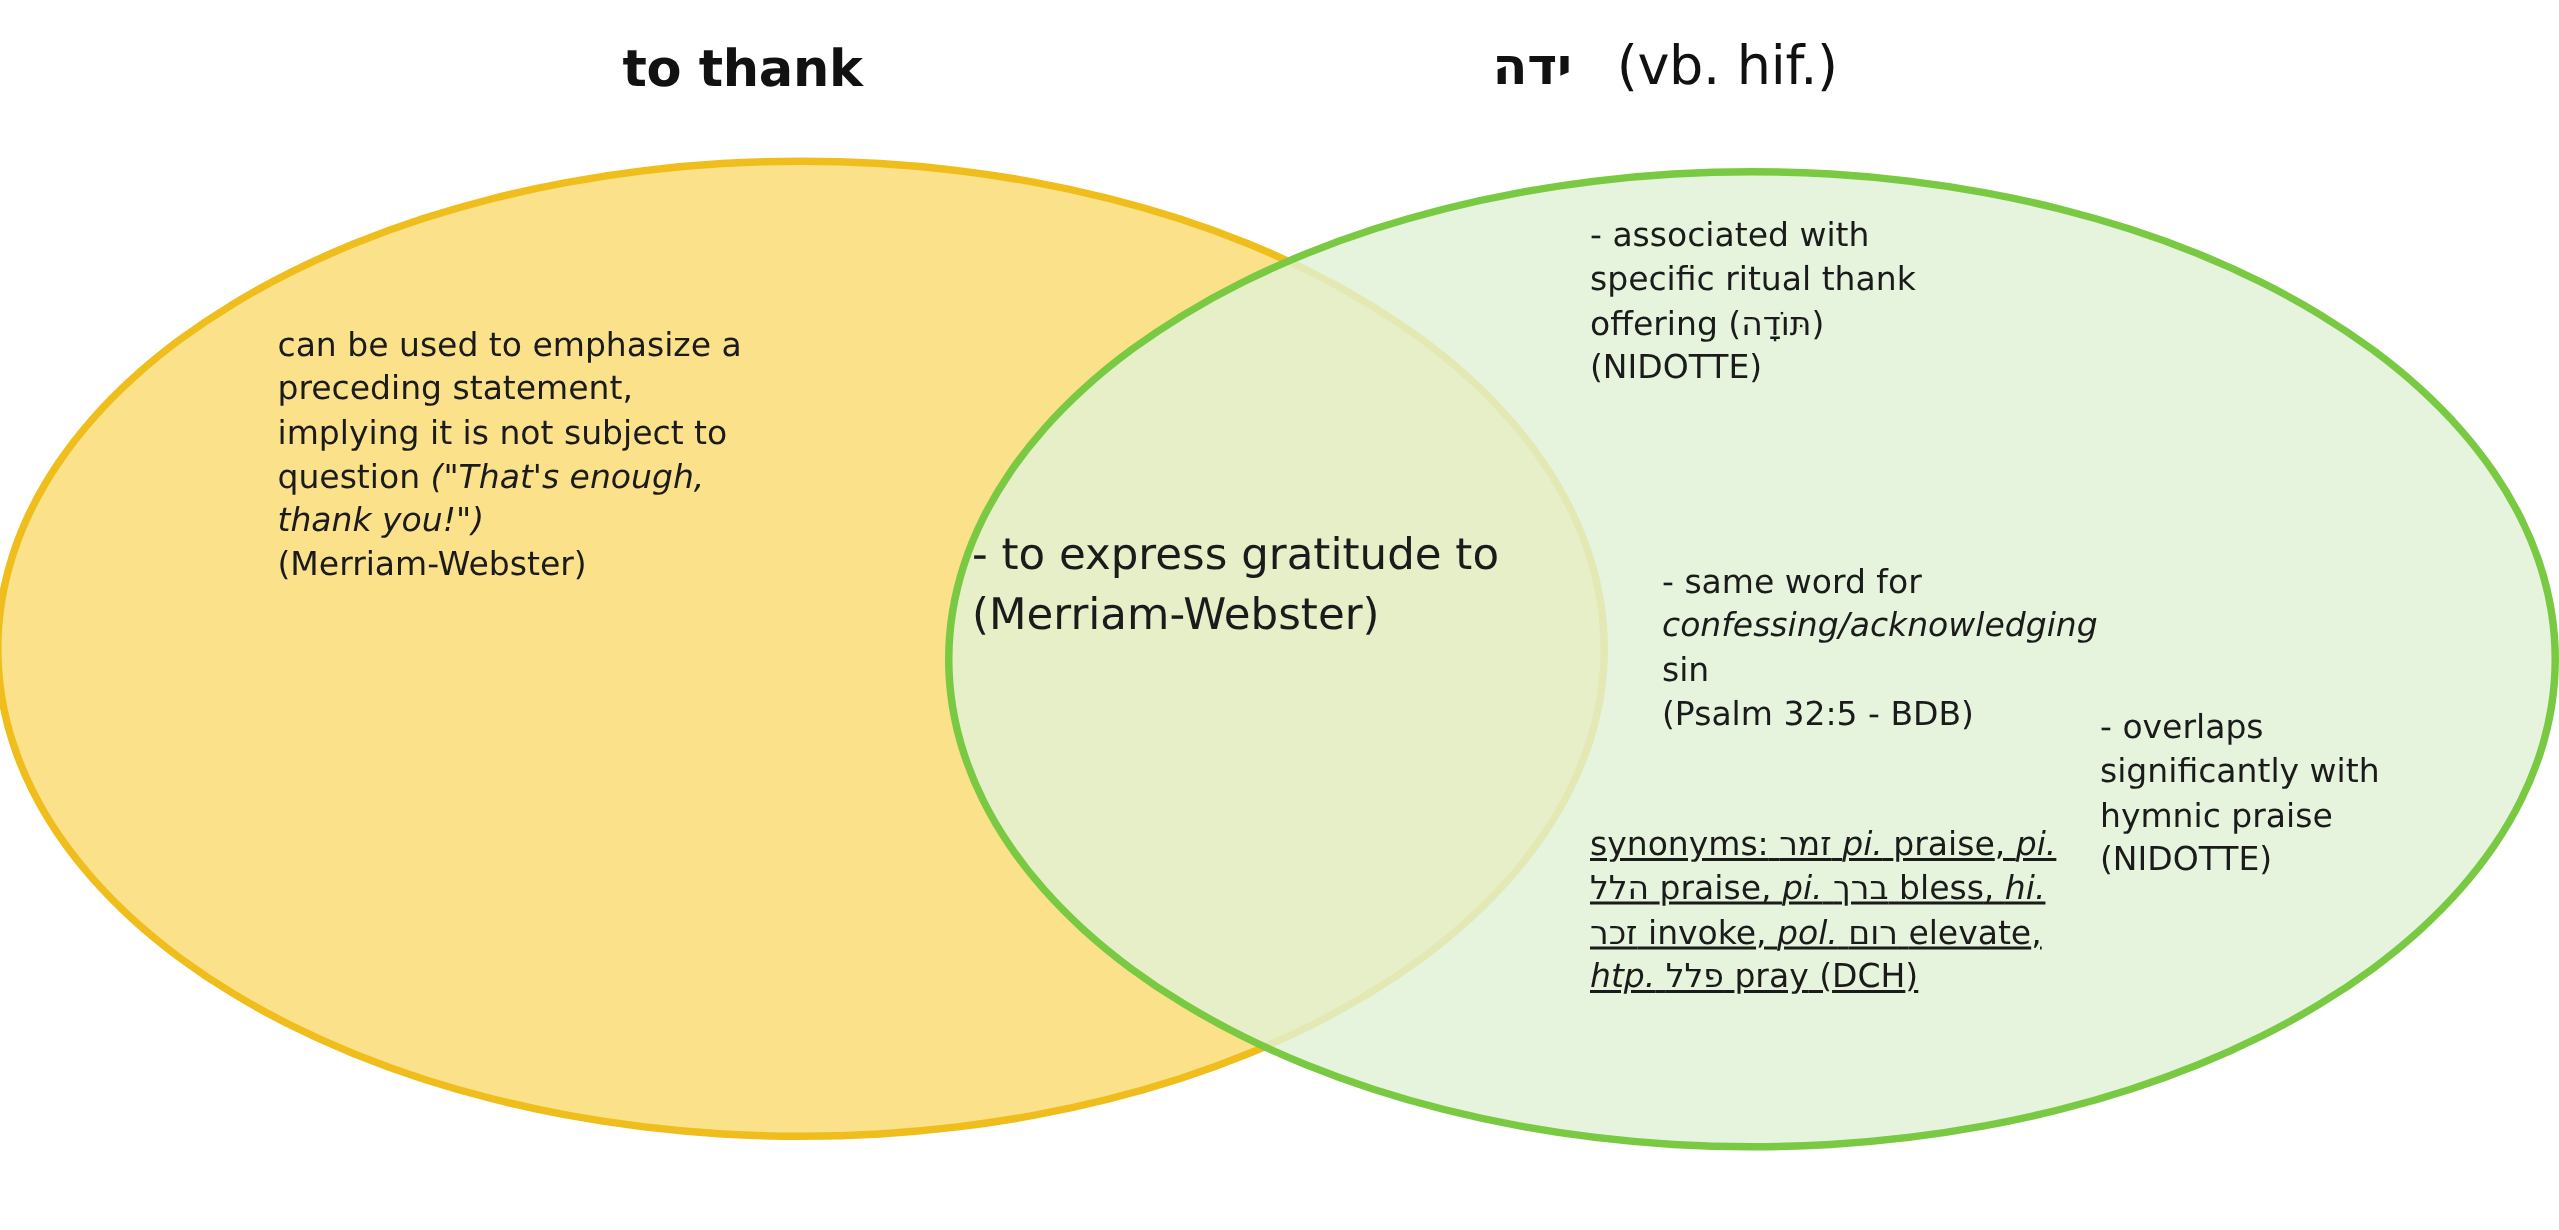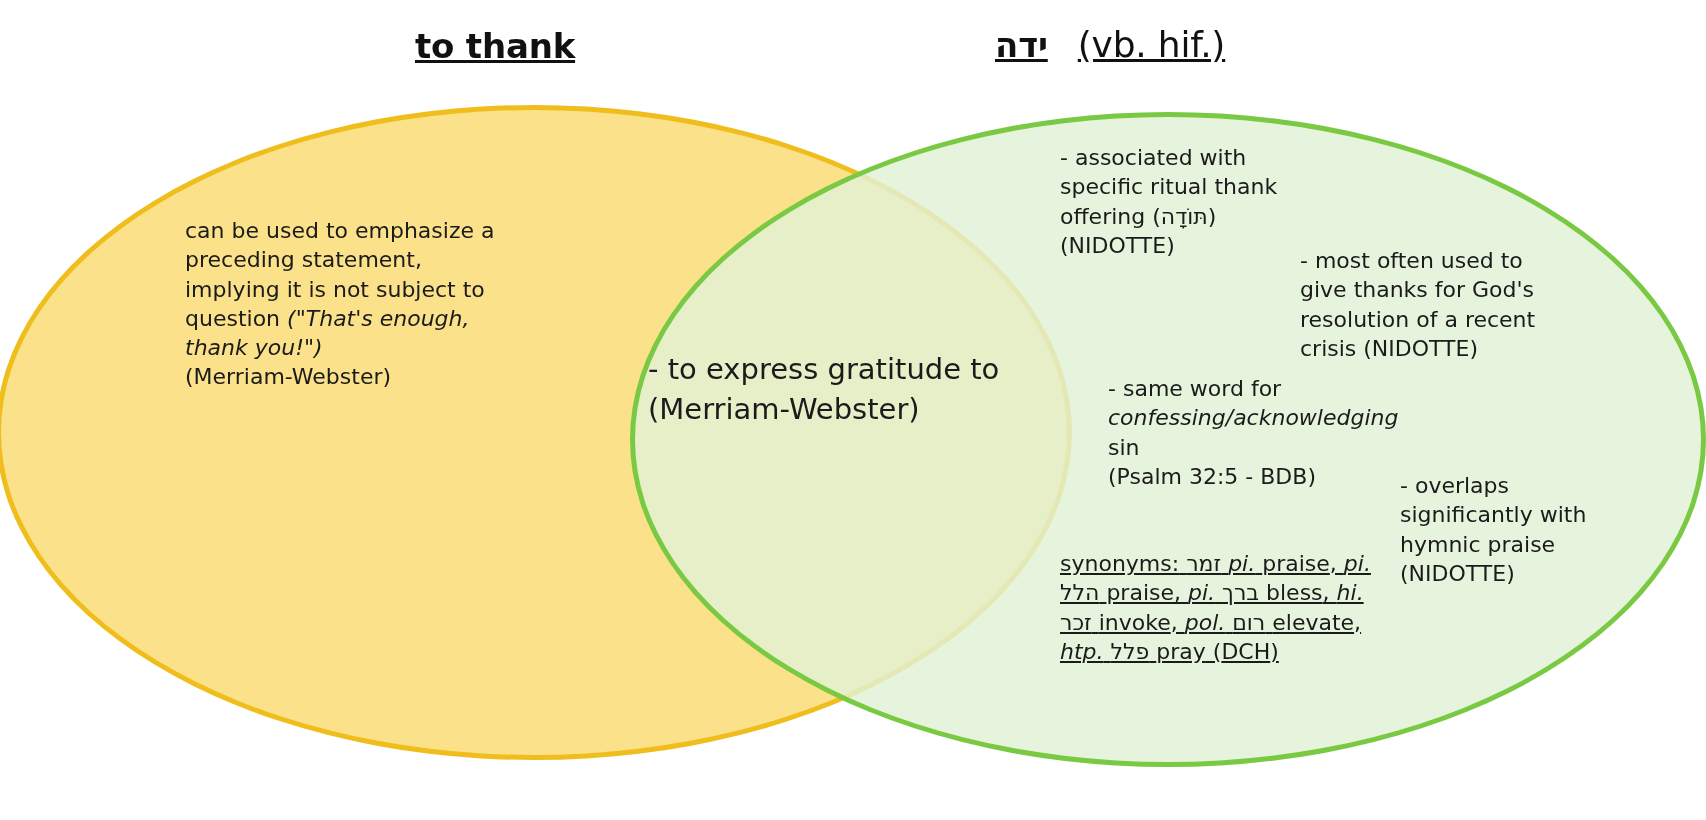--- a/index.html
+++ b/index.html
@@ -20,21 +20,20 @@
   }
 
   
   .title {
     position: absolute;
     font-weight: bold;
     font-size: 34px;
     color: #111111;
     white-space: nowrap;
     letter-spacing: -0.2px;
-    text-decoration: underline;
   }
   #title-left  { left: 415px; top: 26px; }
   #title-right { left: 975px; top: 24px; font-weight: normal; font-size: 36px; margin-left: 20px; }
   #title-right .heb {
     font-weight: bold;
     font-size: 34px;
     padding-right: 30px;
   }
 
   
@@ -108,24 +107,20 @@
 
 
   <div class="txt" id="blk-center"><span>- to express gratitude to</span>
 <span>(Merriam-Webster)</span></div>
 
   <div class="txt" id="blk-r-ritual"><span>- associated with</span>
 <span>specific ritual thank</span>
 <span class="heb">offering        (תּוֹדָה)</span>
 <span>(NIDOTTE)</span></div>
 
-  <div class="txt" id="blk-r-most"><span>- most often used to</span>
-<span>give thanks for God's</span>
-<span>resolution of a recent</span>
-<span>crisis (NIDOTTE)</span></div>
 
   <div class="txt" id="blk-r-same"><span>- same word for</span>
 <i>confessing/acknowledging</i><span> sin</span>
 <span>(Psalm 32:5 - BDB)</span></div>
 
   <div class="txt" id="blk-r-over"><span>- overlaps</span>
 <span>significantly with</span>
 <span>hymnic praise</span>
 <span>(NIDOTTE)</span></div>
 

